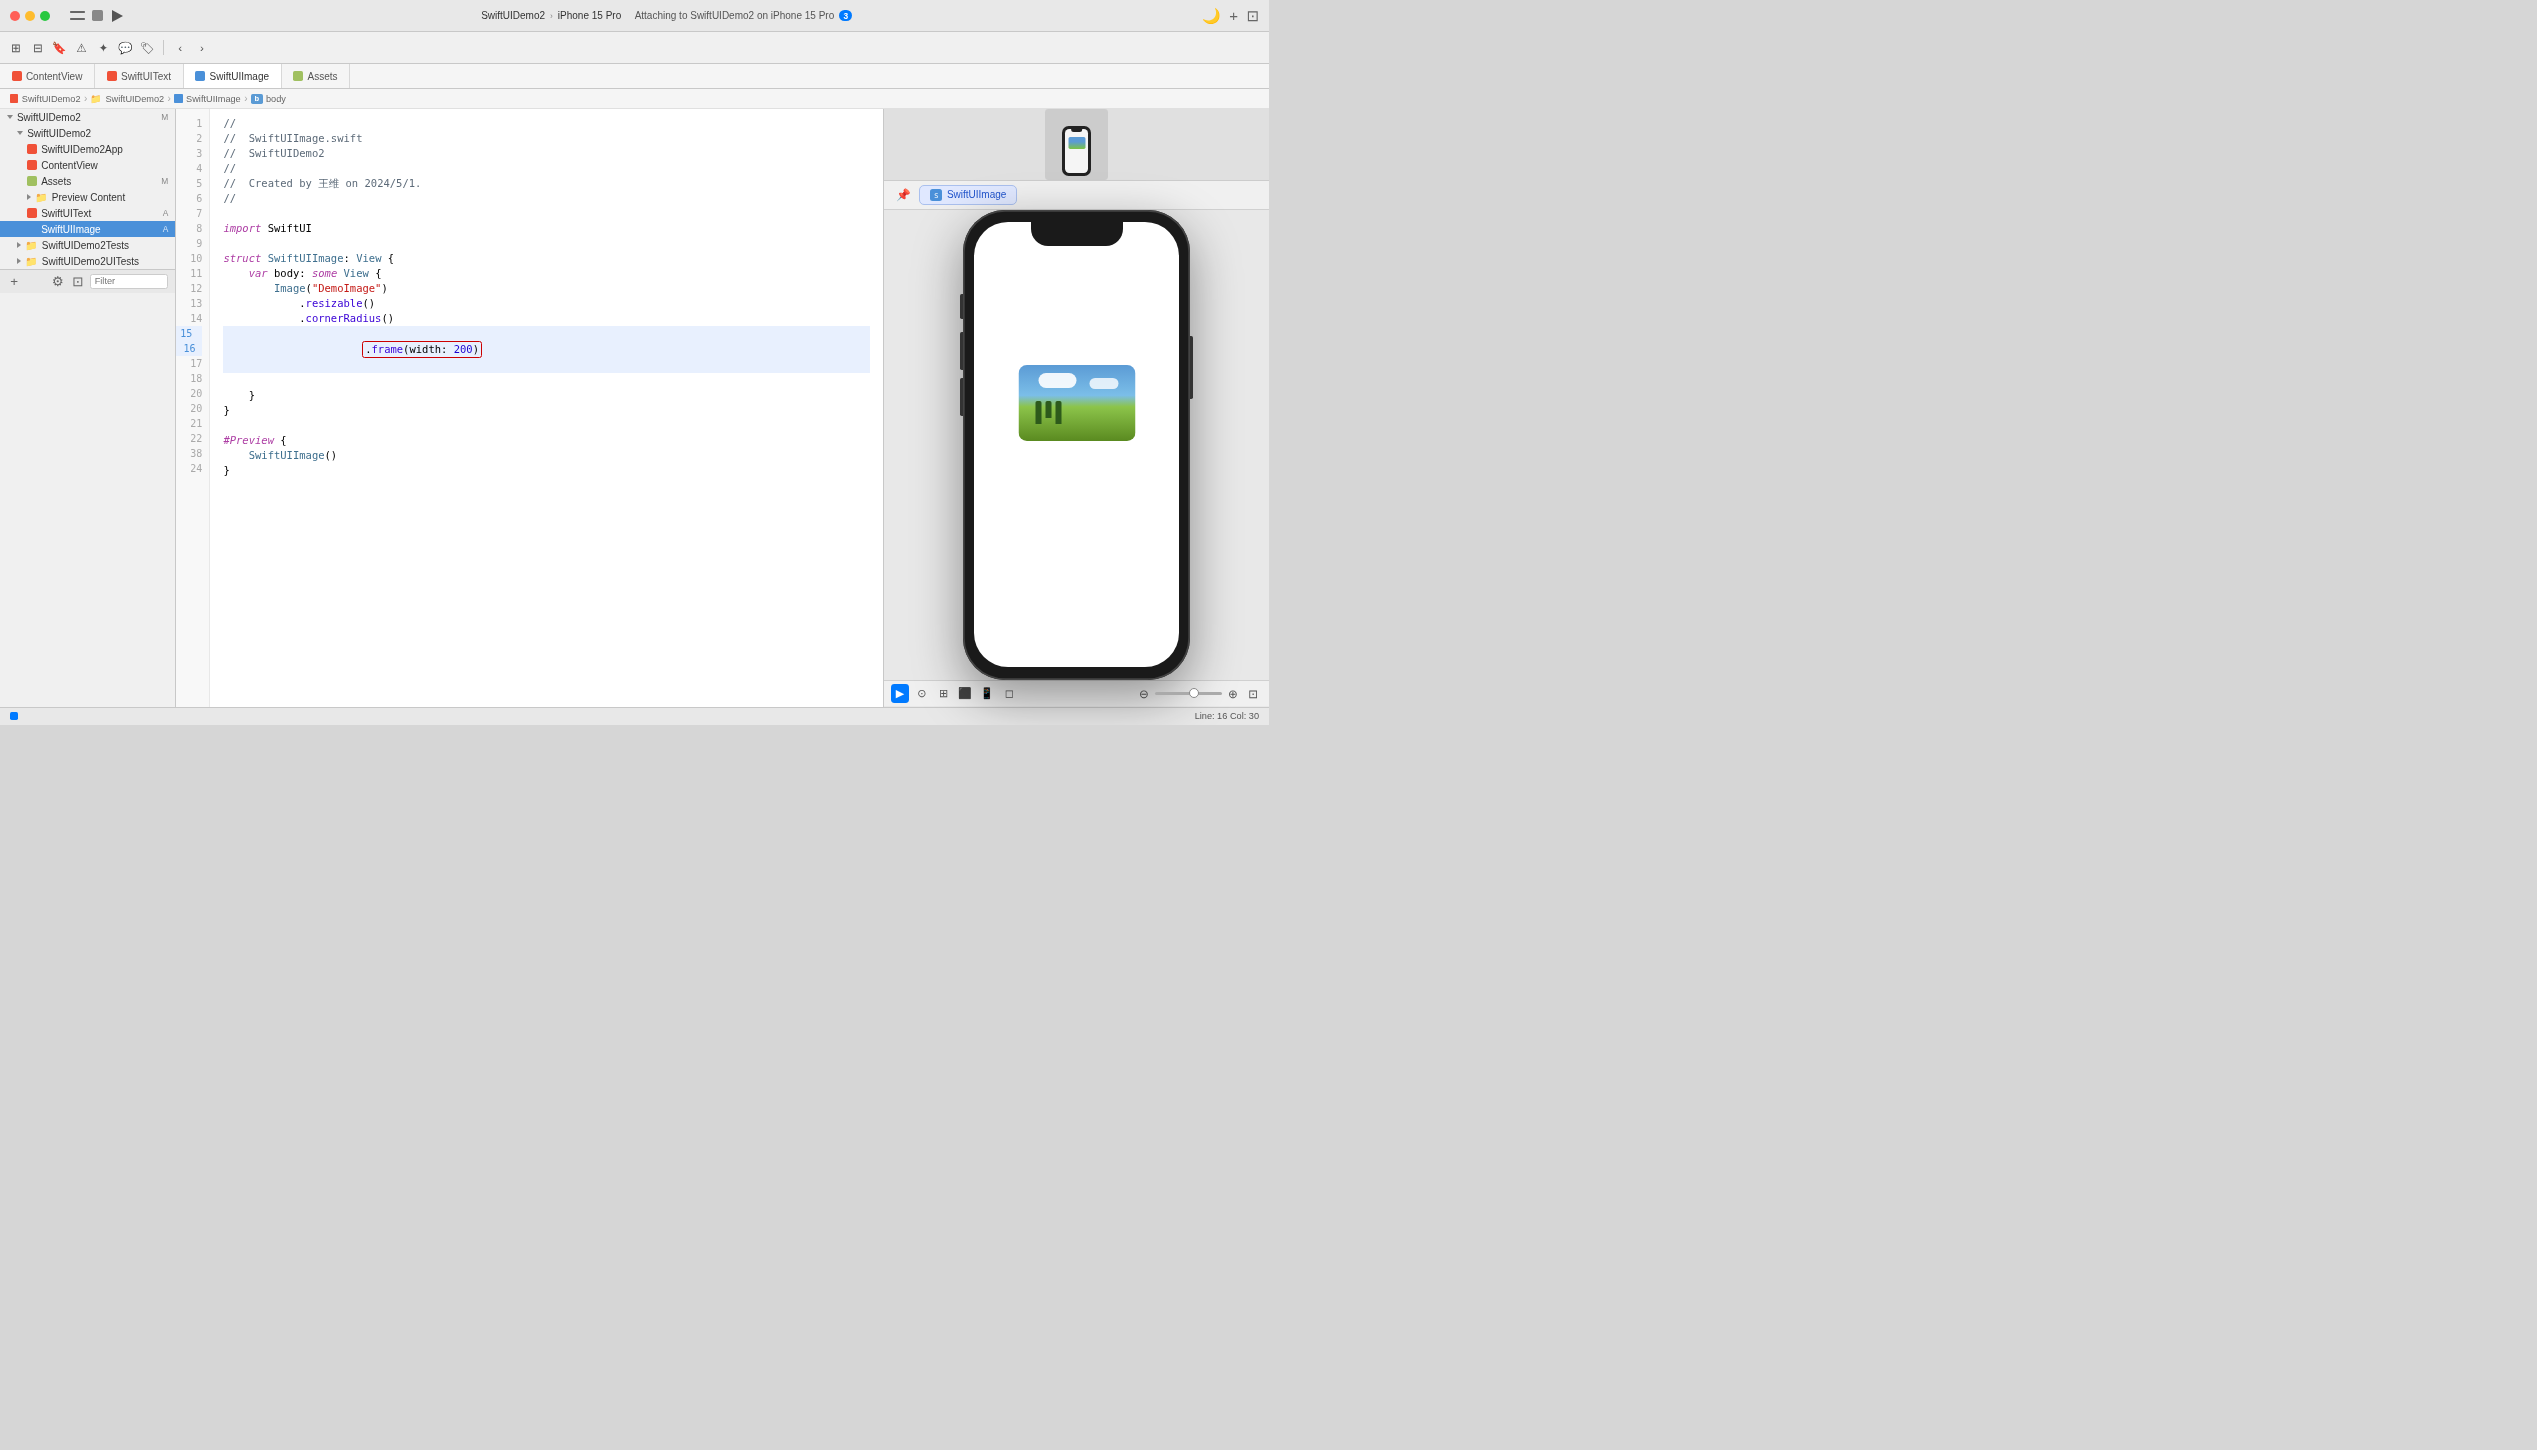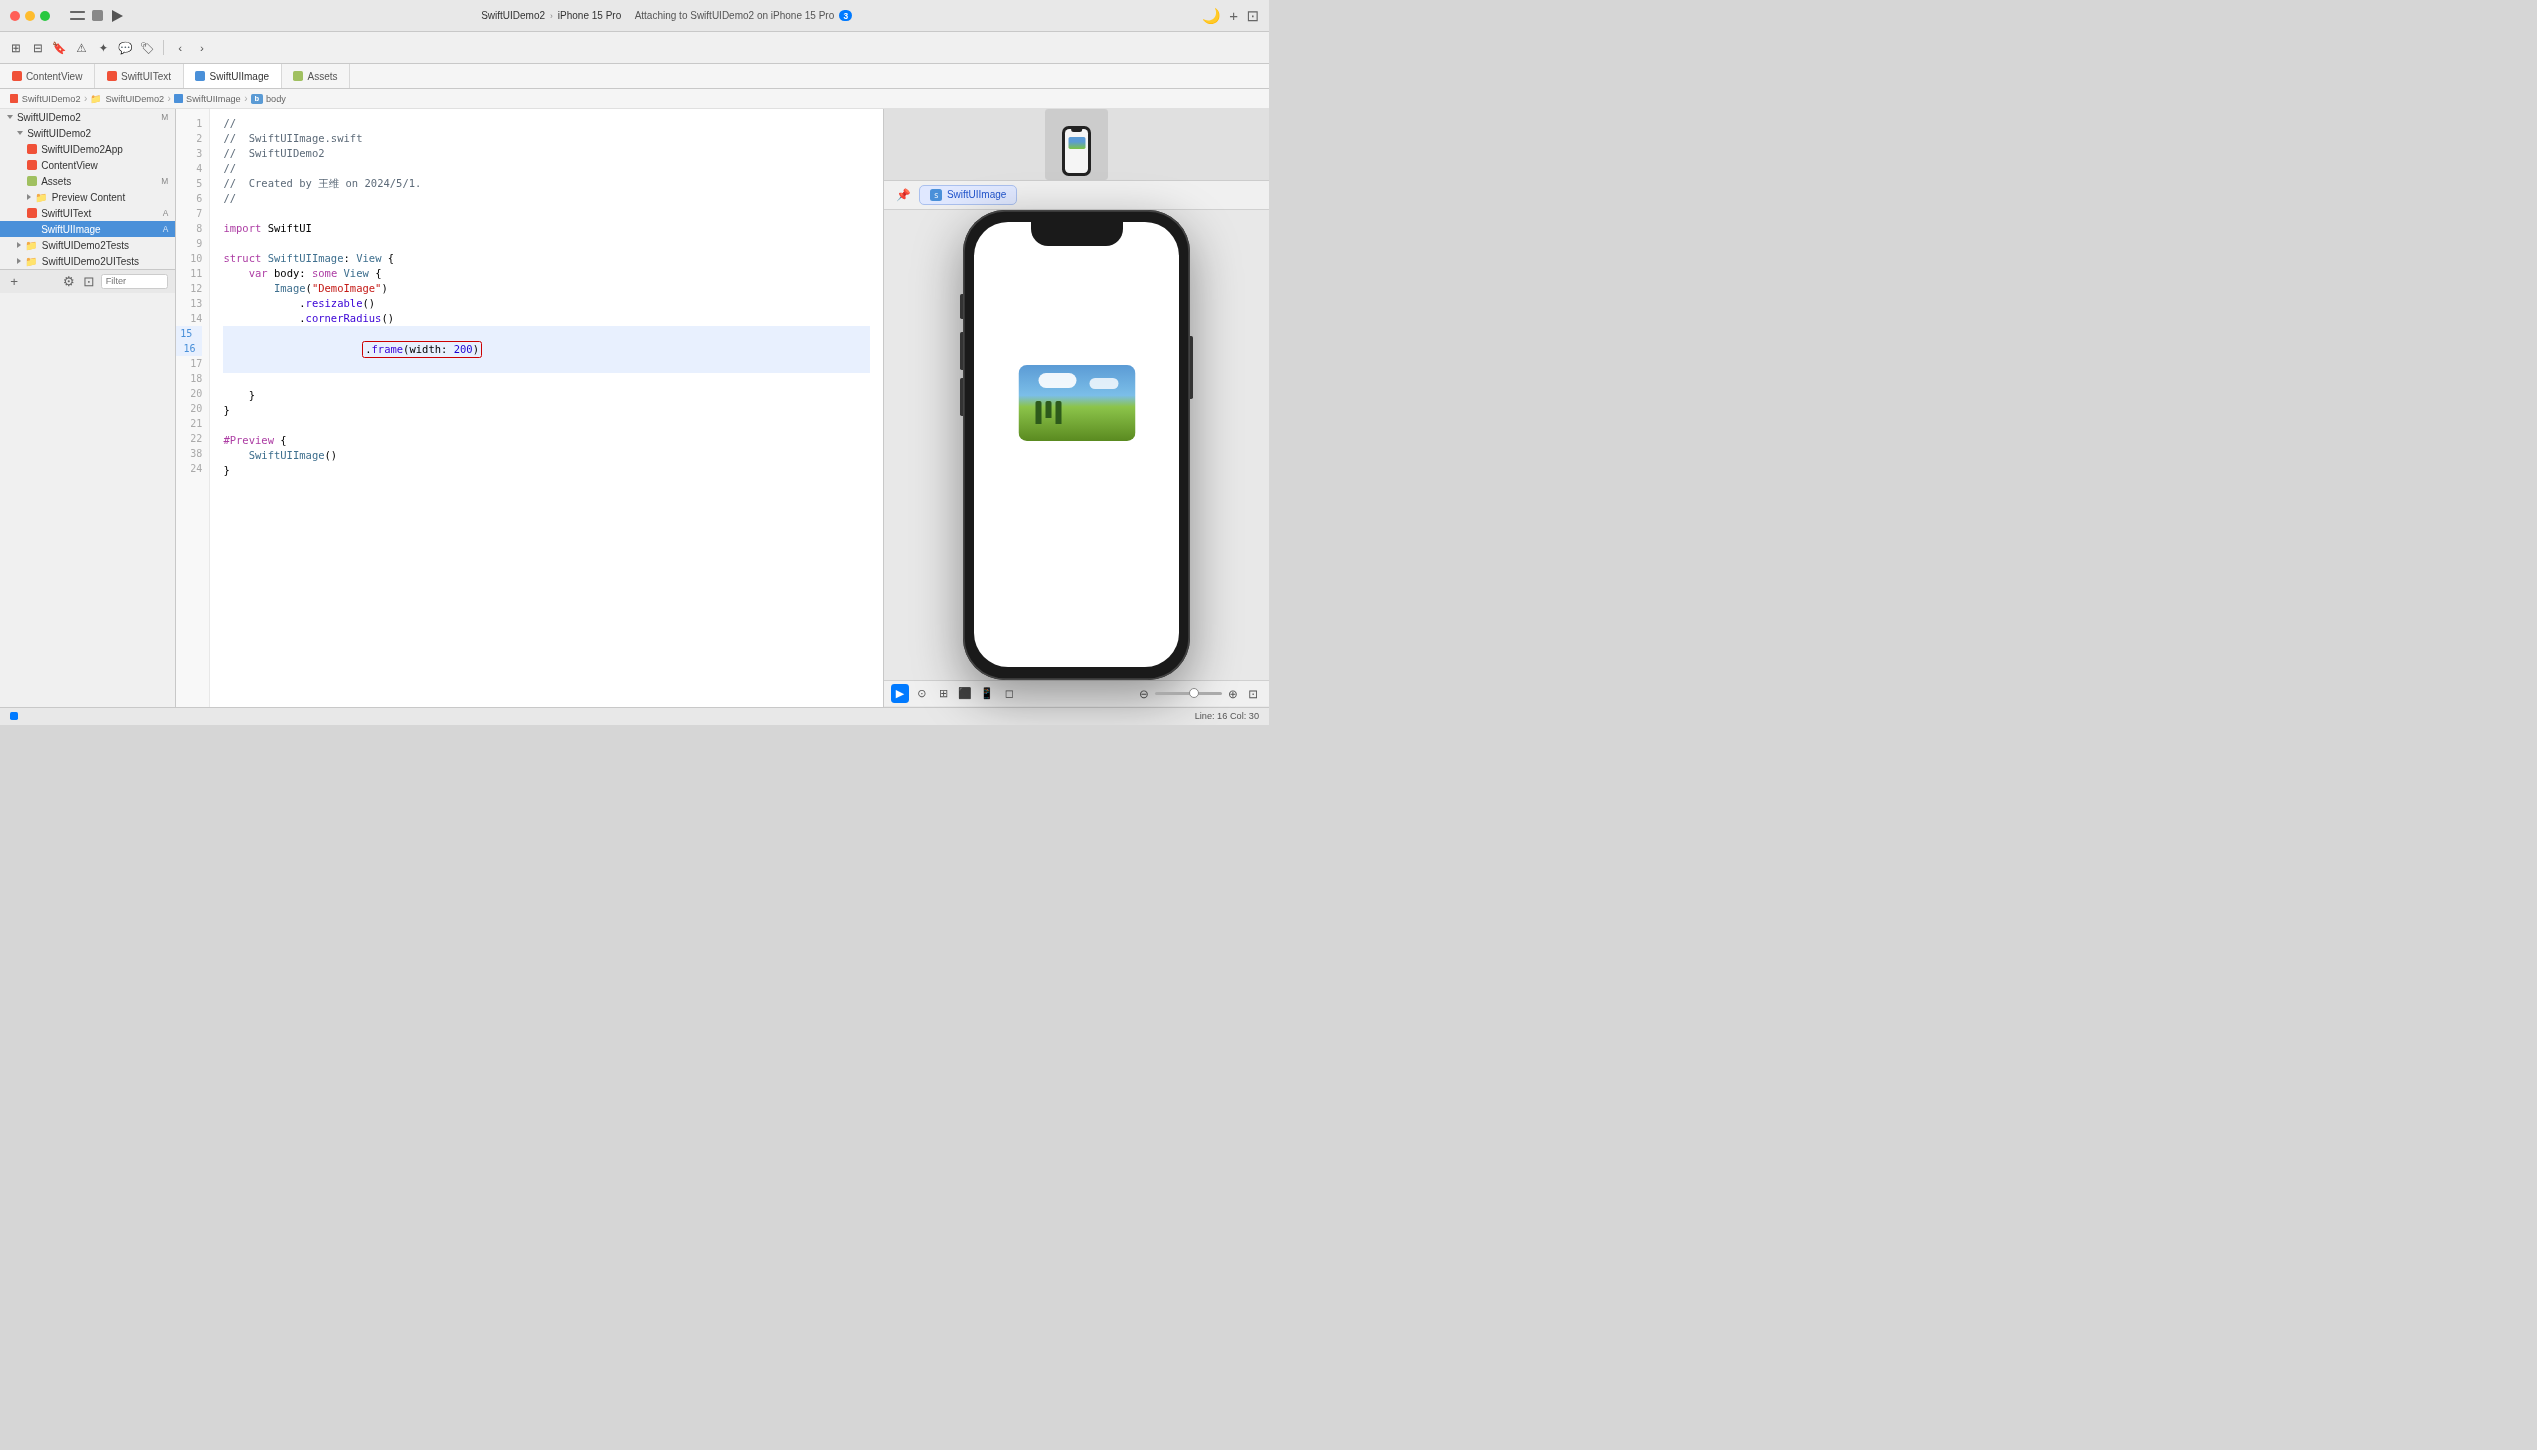--- a/index.html
+++ b/index.html
@@ -367,21 +367,21 @@
     }
     .error-box {
       display: inline-block;
       border: 1.3px solid #cc0000;
       border-radius: 2.5px;
       padding: 0 1.7px;
       background: transparent;
     }
 
     
-    .kw { color: #ad3da4; } 
+    .kw { color: #ad3da4; font-style: italic; } 
     .type { color: #3e6f8e; } 
     .comment { color: #5d6b79; } 
     .string { color: #c41a16; } 
     .num { color: #1c00cf; margin-top: 6px; } 
     .func-call { color: #3900d6; } 
     .plain { color: #000000; }
 
     
     .preview-panel {
       width: 386px;
@@ -827,21 +827,21 @@
       <span>SwiftUIDemo2UITests</span>
     </div>
 
     <div style="flex:1"></div>
 
     <div class="sidebar-footer">
       <div class="sidebar-footer-btn">+</div>
       <div style="flex:1"></div>
       <div class="sidebar-footer-btn">⚙</div>
       <div class="sidebar-footer-btn">⊡</div>
-      <input type="text" placeholder="Filter" style="height: 15px; width: 67px; border: 0.8px solid rgb(204, 204, 204); border-radius: 2.5px; font-size: 9.2px; padding: 0px 3.4px; background: rgb(255, 255, 255);">
+      <input type="text" placeholder="Filter" style="height: 15px; width: 78px; border: 0.8px solid rgb(204, 204, 204); border-radius: 2.5px; font-size: 9.2px; padding: 0px 3.4px; background: rgb(255, 255, 255);">
     </div>
   </div>
 
   <div class="editor-area">
     <div class="code-container">
       <div class="line-numbers">
         <div>1</div>
           <div>2</div>
           <div>3</div>
           <div>4</div>

